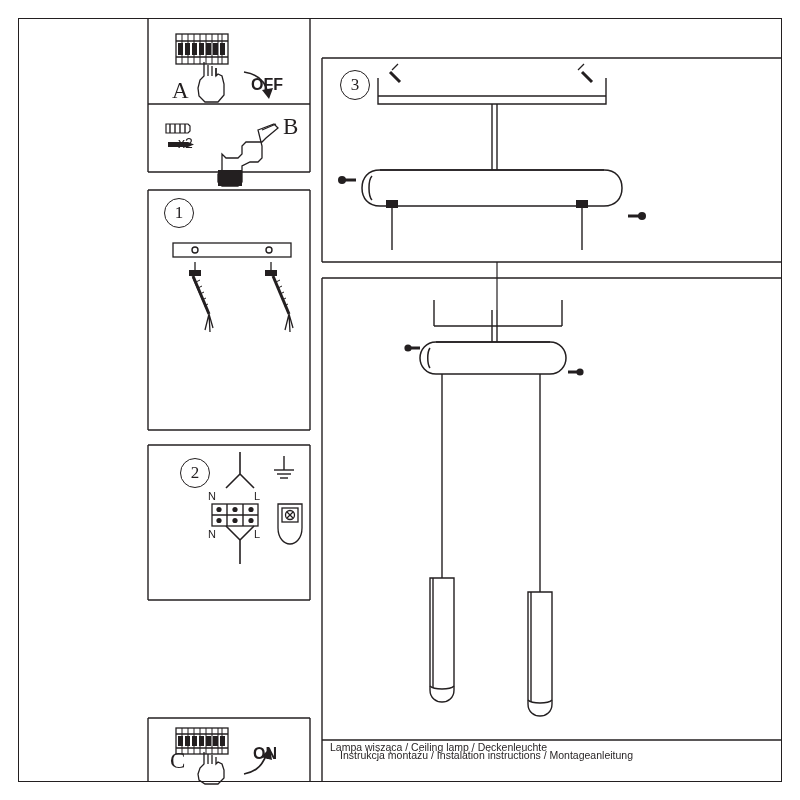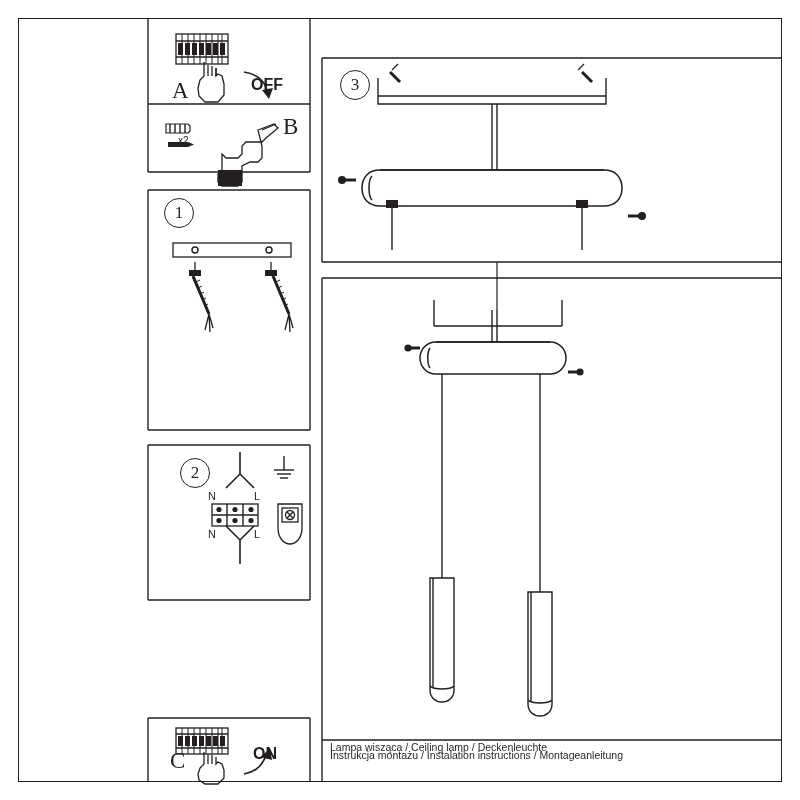--- a/index.html
+++ b/index.html
@@ -57,21 +57,21 @@
   }
   .state-label {
     position: absolute;
     font-size: 16px;
     font-weight: bold;
     color: #231f20;
     font-family: "Liberation Sans", sans-serif;
   }
   .tiny-label {
     position: absolute;
-    font-size: 10px;
+    font-size: 14px;
     color: #231f20;
     font-family: Liberation Sans, sans-serif;
   }
   .wire-label {
     position: absolute;
     font-size: 11px;
     color: #231f20;
     font-family: "Liberation Sans", sans-serif;
   }
   .footer-text {
@@ -375,16 +375,16 @@
   <div class="wire-label" style="left:208px; top:490px;">N</div>
   <div class="wire-label" style="left:254px; top:490px;">L</div>
   <div class="wire-label" style="left:208px; top:528px;">N</div>
   <div class="wire-label" style="left:254px; top:528px;">L</div>
 
   <div class="step-badge" style="left:340px; top:70px;">3</div>
 
   <div class="big-letter" style="left:170px; top:748px;">C</div>
   <div class="state-label" style="left:253px; top:745px;text-align:center;">ON</div>
 
-  <div class="footer-text" style="left:330px; top:748px;">Instrukcja montażu / Instalation instructions / Montageanleitung</div>
+  <div class="footer-text" style="left:340px; top:748px;">Instrukcja montażu / Instalation instructions / Montageanleitung</div>
   <div class="footer-text" style="left:330px; top:740px;">Lampa wisząca / Ceiling lamp / Deckenleuchte</div>
 
 </div>
 
 </body></html>

